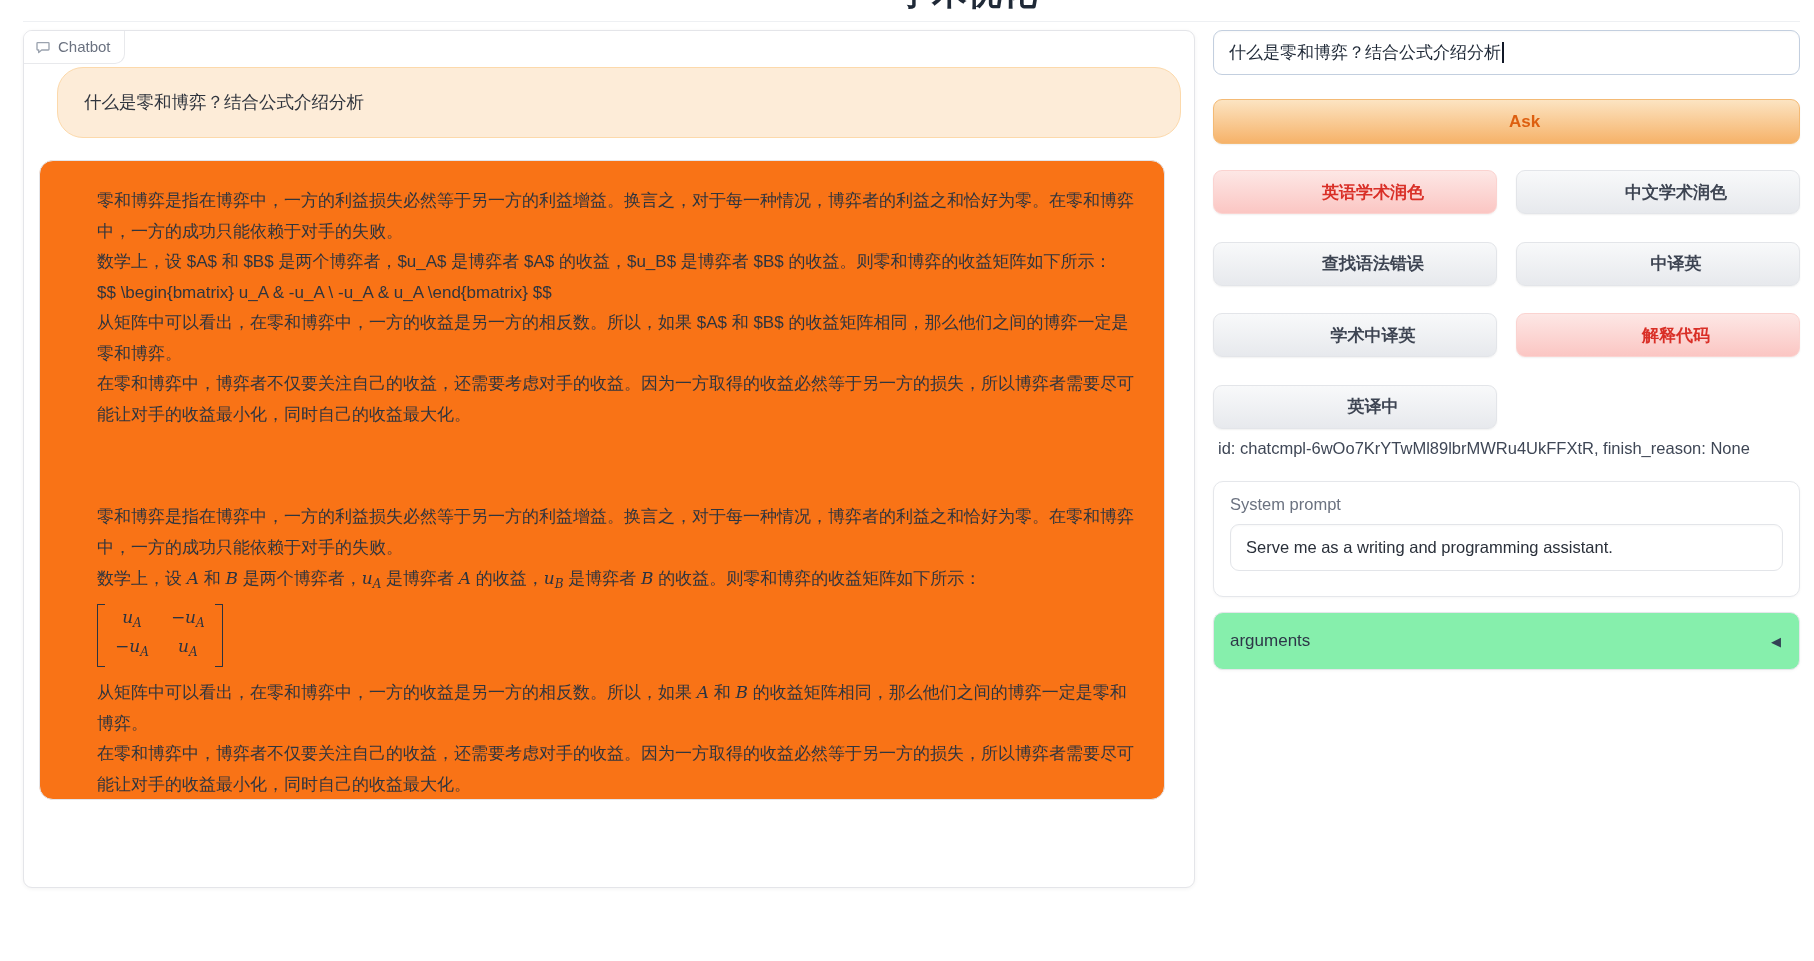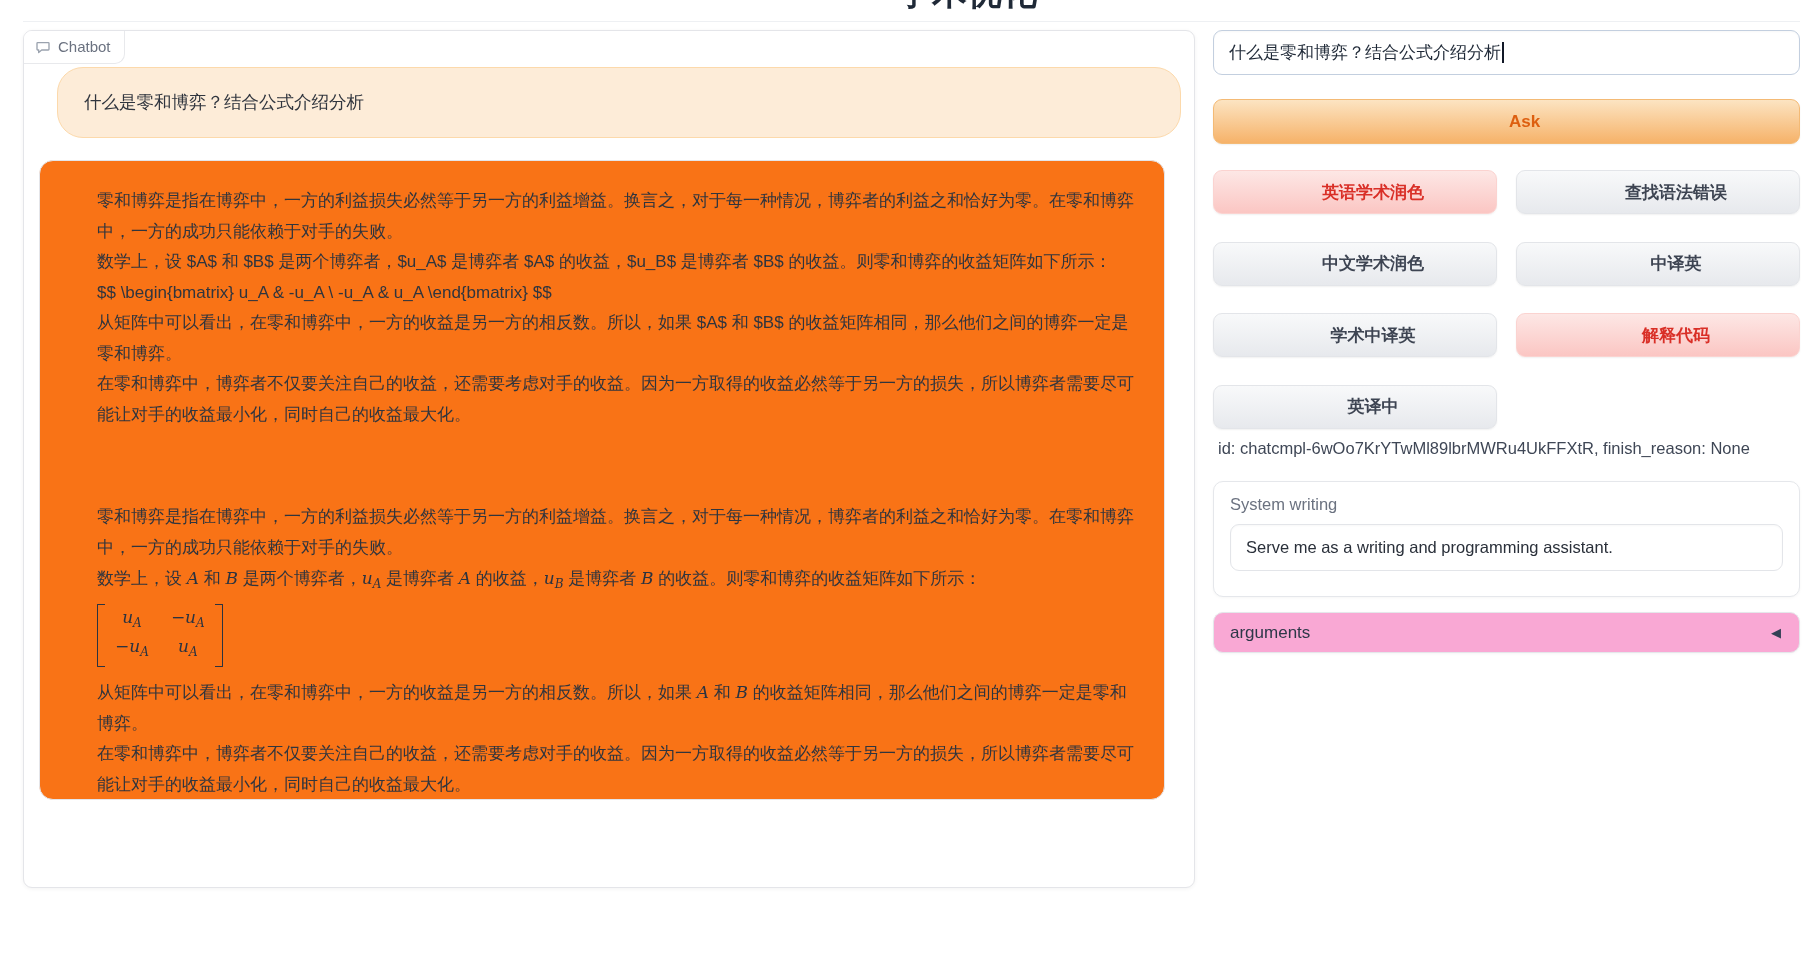--- a/index.html
+++ b/index.html
@@ -67,22 +67,22 @@
     color:#d92f27; }
 
   .status-line { position:absolute; left:5px; top:439px; font-size:16.5px; color:#3f4756; }
 
   .sys-box { position:absolute; left:0; top:481px; width:587px; height:116px;
     background:#fff; border:1px solid #e5e7eb; border-radius:10px; padding:13px 16px;
     box-shadow:0 1px 3px rgba(0,0,0,.04); }
   .sys-label { color:#6b7280; font-size:16.5px; margin-bottom:10px; }
   .sys-input { height:47px; border-color:#e3e5e9; font-size:16.5px; color:#2a303a; }
 
-  .accordion { position:absolute; left:0; top:612px; width:587px; height:41px;
-    background:#f9a8d4; border:1px solid #e5e7eb; border-radius:10px;
+  .accordion { position:absolute; left:0; top:612px; width:587px; height:58px;
+    background:#86efac; border:1px solid #e5e7eb; border-radius:10px;
     display:flex; align-items:center; justify-content:space-between; padding:0 18px 0 16px;
     box-shadow:0 1px 3px rgba(0,0,0,.04); cursor:pointer; }
   .accordion .acc-label { color:#2d3748; font-size:17px; }
   .accordion .tri { color:#334155; font-size:13px; }
 </style>
 </head>
 <body>
 
 <div class="page">
 
@@ -139,32 +139,32 @@
 
     <div class="textbox query-box">
       <span>什么是零和博弈？结合公式介绍分析</span>
         <span class="caret"></span>
     </div>
 
     <button class="btn btn-ask">Ask</button>
 
     <div class="btn-grid">
       <button class="btn danger">英语学术润色</button>
+      <button class="btn neutral">中文学术润色</button>
       <button class="btn neutral">查找语法错误</button>
-      <button class="btn neutral">中文学术润色</button>
       <button class="btn neutral">中译英</button>
       <button class="btn neutral">学术中译英</button>
       <button class="btn danger">解释代码</button>
       <button class="btn neutral">英译中</button>
     </div>
 
     <div class="status-line">id: chatcmpl-6wOo7KrYTwMl89lbrMWRu4UkFFXtR, finish_reason: None</div>
 
     <div class="sys-box">
-      <div class="sys-label">System writing</div>
+      <div class="sys-label">System prompt</div>
       <div class="textbox sys-input">
         <span>Serve me as a writing and programming assistant.</span>
       </div>
     </div>
 
     <div class="accordion">
       <span class="acc-label">arguments</span>
       <span class="tri">◀</span>
     </div>
 

